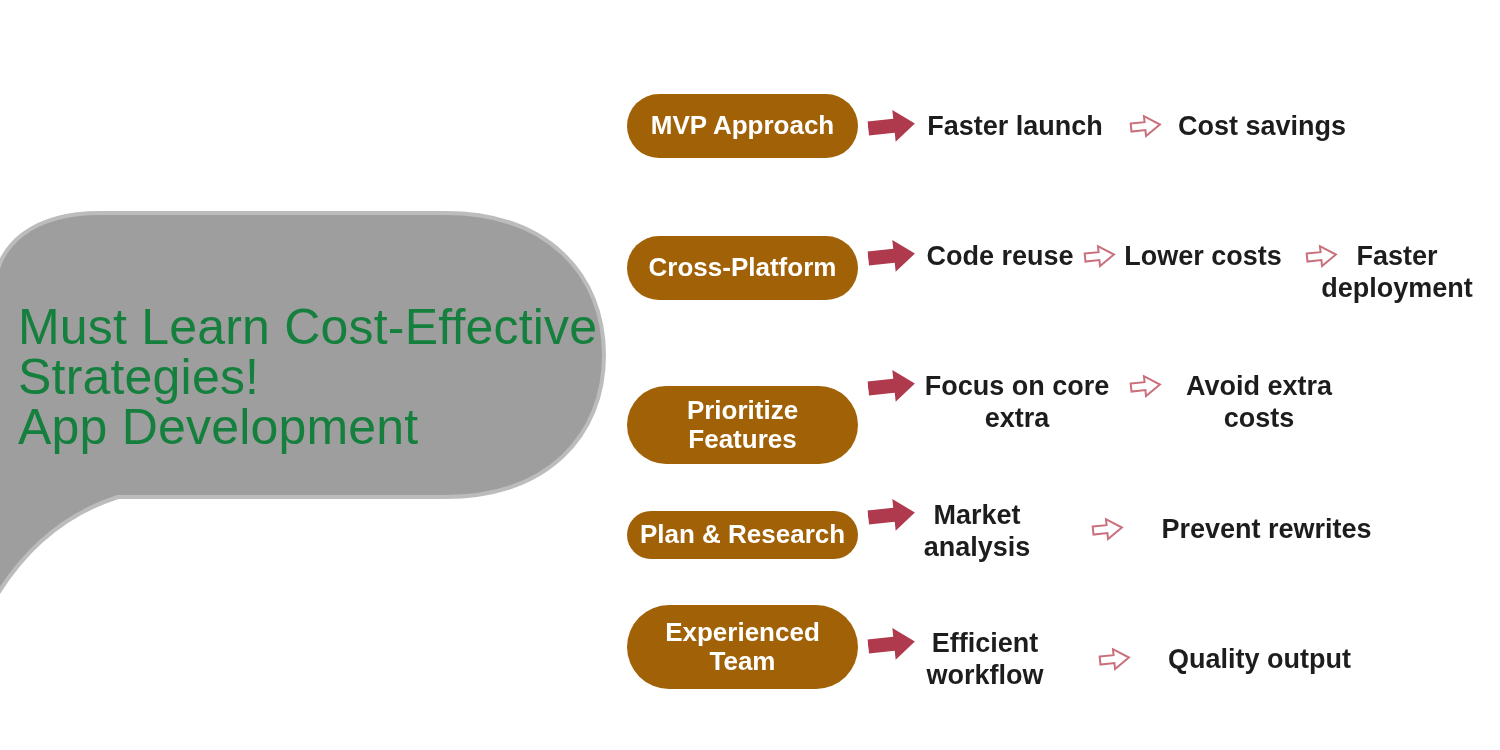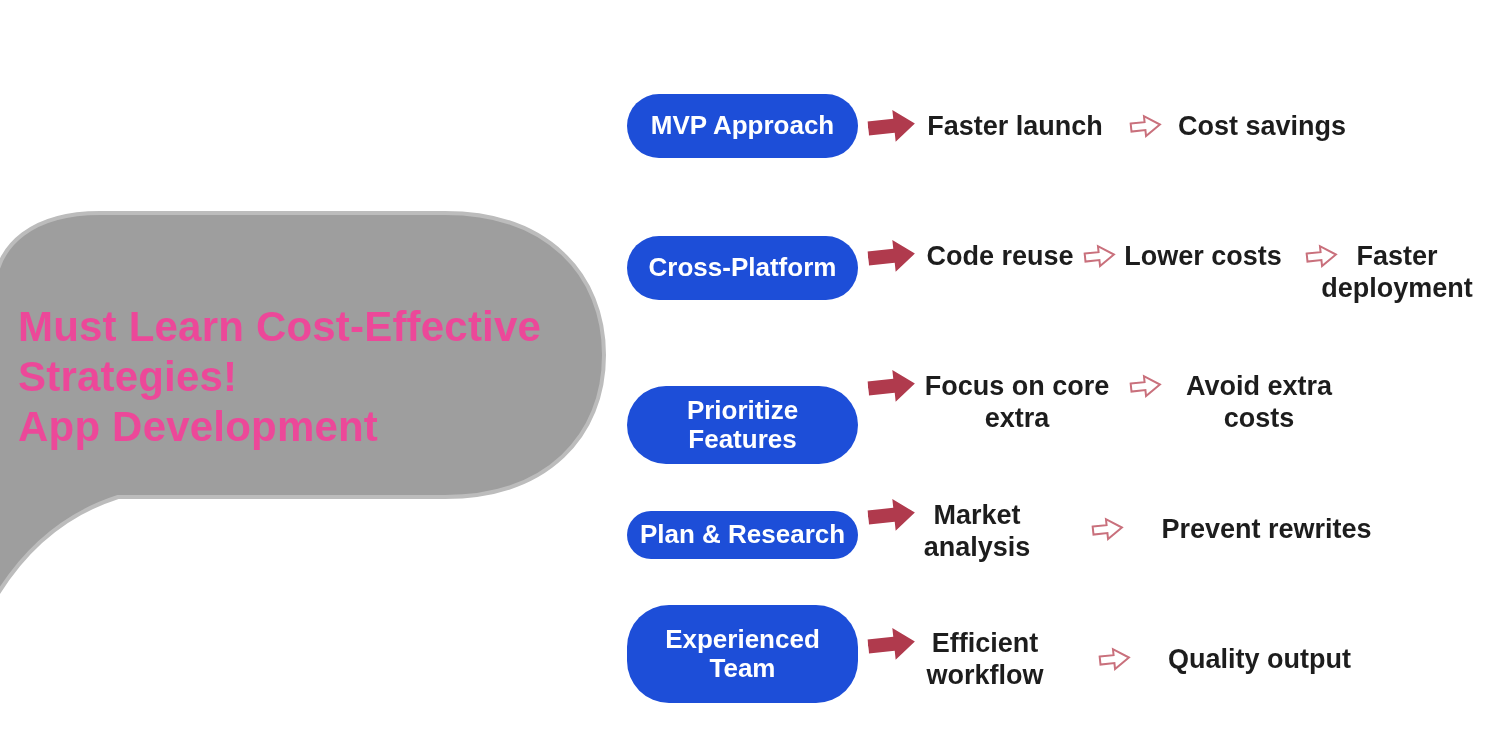--- a/index.html
+++ b/index.html
@@ -6,37 +6,37 @@
   body{
     width:1500px;height:750px;position:relative;overflow:hidden;
     background:#ffffff;
     font-family:"Liberation Sans","DejaVu Sans",sans-serif;
   }
   .stage{position:absolute;inset:0;}
   
   .bubble-svg{position:absolute;left:0;top:0;width:620px;height:640px;overflow:hidden;}
   .headline{
     position:absolute;left:18px;top:302px;width:585px;
-    color:#ec4899;font-weight:700;font-size:42px;line-height:50px;
+    color:#15803d;font-weight:400;font-size:50px;line-height:50px;
     letter-spacing:.2px;
   }
   .headline span{display:block;}
   
   .pill{
     position:absolute;left:627px;width:231px;
-    background:#1d4ed8;border-radius:42px;
+    background:#a16207;border-radius:42px;
     color:#ffffff;font-weight:700;font-size:26px;line-height:1.12;
     display:flex;align-items:center;justify-content:center;text-align:center;
     padding:0 12px;box-sizing:border-box;
   }
   .pill-1{top:94px;height:64px;}
   .pill-2{top:236px;height:64px;}
   .pill-3{top:347px;height:78px;margin-top:39px;}
   .pill-4{top:483px;height:48px;margin-top:28px;}
-  .pill-5{top:605px;height:98px;}
+  .pill-5{top:605px;height:84px;}
   
   .sarrow{position:absolute;width:48px;height:40px;transform:rotate(-6deg);}
   .oarrow{position:absolute;width:34px;height:30px;transform:rotate(-6deg);}
   
   .step{
     position:absolute;color:#1d1d1d;font-weight:700;
     font-size:27px;line-height:32px;text-align:center;
   }
 </style>
 </head>

